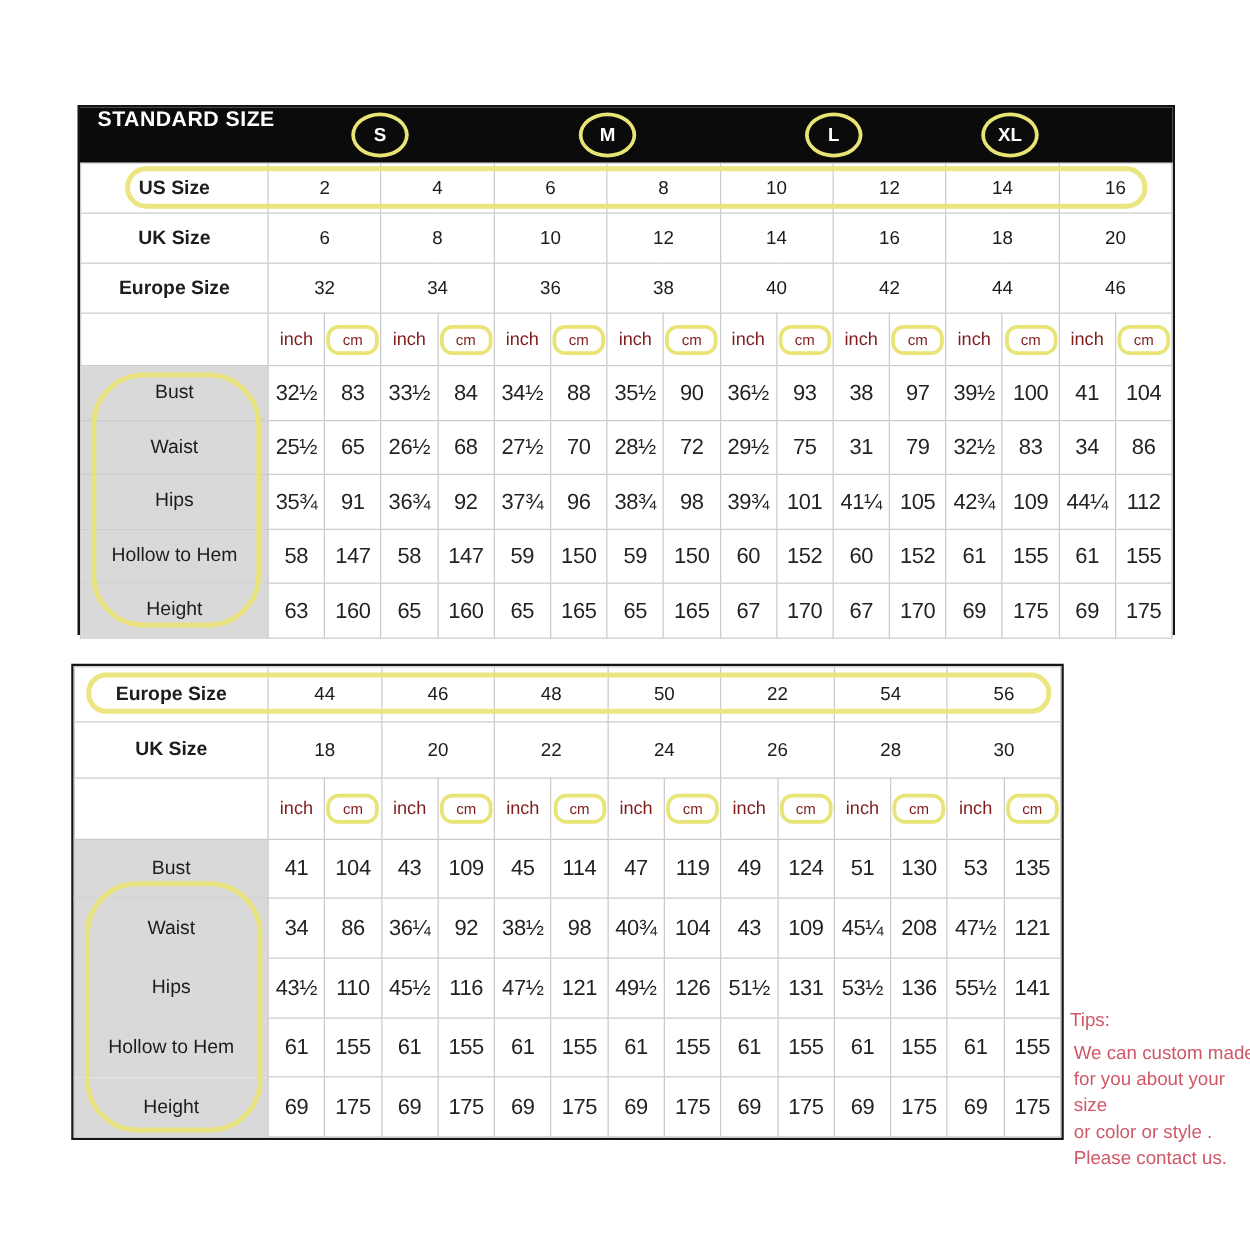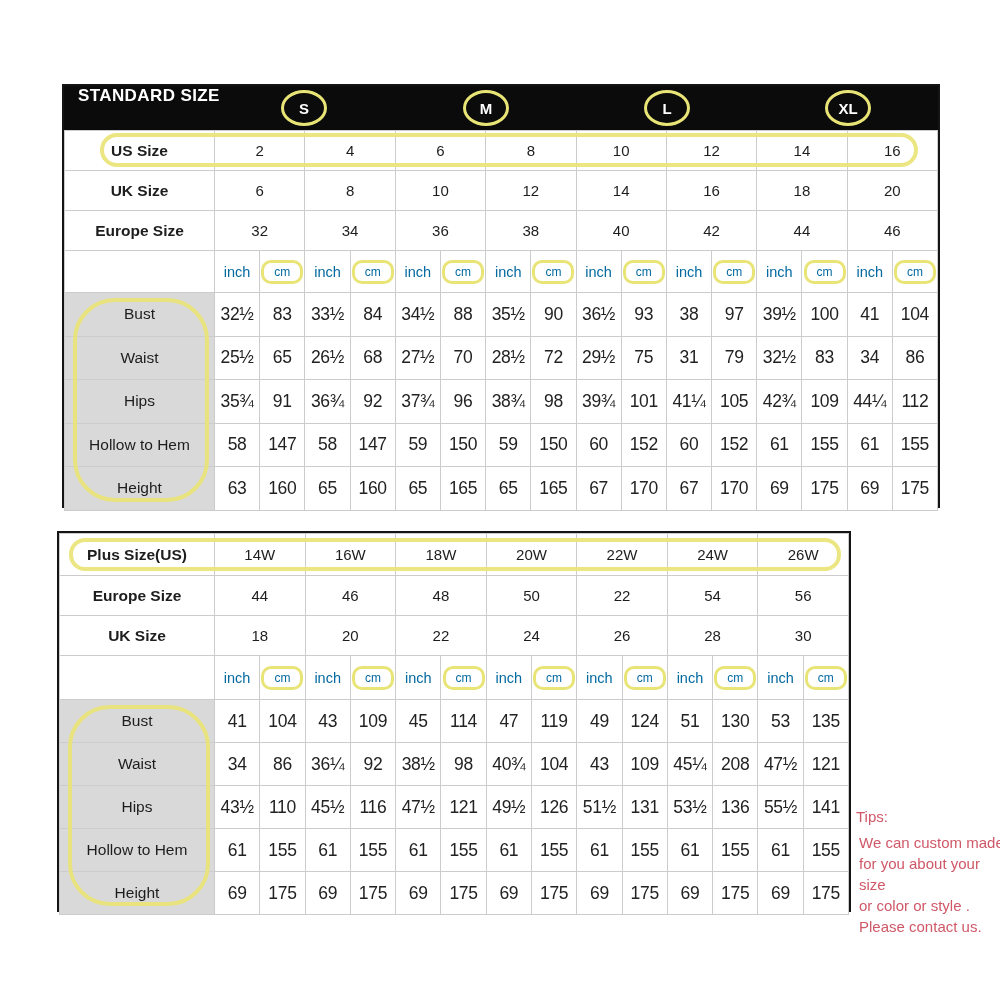--- a/index.html
+++ b/index.html
@@ -40,21 +40,21 @@
   #std-table{height:378px;}
   #plus-table{height:377px;}
   th,td{
     border:1px solid var(--grid,#cccccc);
     text-align:center;vertical-align:middle;
     padding:0;overflow:hidden;white-space:nowrap;
     font-weight:normal;
   }
   tr.size-row th{font-weight:bold;font-size:15.5px;}
   tr.size-row td{font-size:15px;}
-  tr.unit-row td{font-size:14.5px;color:#0369a1;}
+  tr.unit-row td{font-size:14.5px;color:#7f1d1d;}
   tr.unit-row th{background:#fff;}
   .cm-box{
     display:inline-block;border:3px solid var(--yellow,#e9e476);
     border-radius:10px;padding:2px 6px;min-width:24px;font-size:12px;
   }
   tr.measure-row th{
     background:var(--label-bg,#d9d9d9);font-weight:normal;font-size:15.5px;
   }
   tr.measure-row td{font-size:17.5px;letter-spacing:-0.3px;color:#222;}
 
@@ -79,21 +79,21 @@
 
 <div class="page">
 
   <section class="tbl-wrap" id="standard-wrap">
     <div class="black-bar" id="std-bar">
       <span class="bar-title">STANDARD SIZE</span>
 
     <span class="size-circle" style="left: 240px;">S</span>
         <span class="size-circle" style="left: 422px;">M</span>
         <span class="size-circle" style="left: 603px;">L</span>
-        <span class="size-circle" style="left: 784px;">XL</span>
+        <span class="size-circle" style="left: 744px;">XL</span>
       </div>
     <table id="std-table">
         <colgroup>
           <col style="width: 150px;">
           <col>
           <col>
           <col>
           <col>
           <col>
           <col>
@@ -275,30 +275,20 @@
           <col>
           <col>
           <col>
           <col>
           <col>
           <col>
           <col>
           <col>
         </colgroup>
         <tbody>
-          <tr class="size-row hl" style="height: 42px;">
-            <th>Plus Size(US)</th>
-            <td colspan="2">14W</td>
-            <td colspan="2">16W</td>
-            <td colspan="2">18W</td>
-            <td colspan="2">20W</td>
-            <td colspan="2">22W</td>
-            <td colspan="2">24W</td>
-            <td colspan="2">26W</td>
-          </tr>
           <tr class="size-row" style="height: 40px;">
             <th>Europe Size</th>
             <td colspan="2">44</td>
             <td colspan="2">46</td>
             <td colspan="2">48</td>
             <td colspan="2">50</td>
             <td colspan="2">22</td>
             <td colspan="2">54</td>
             <td colspan="2">56</td>
           </tr>

